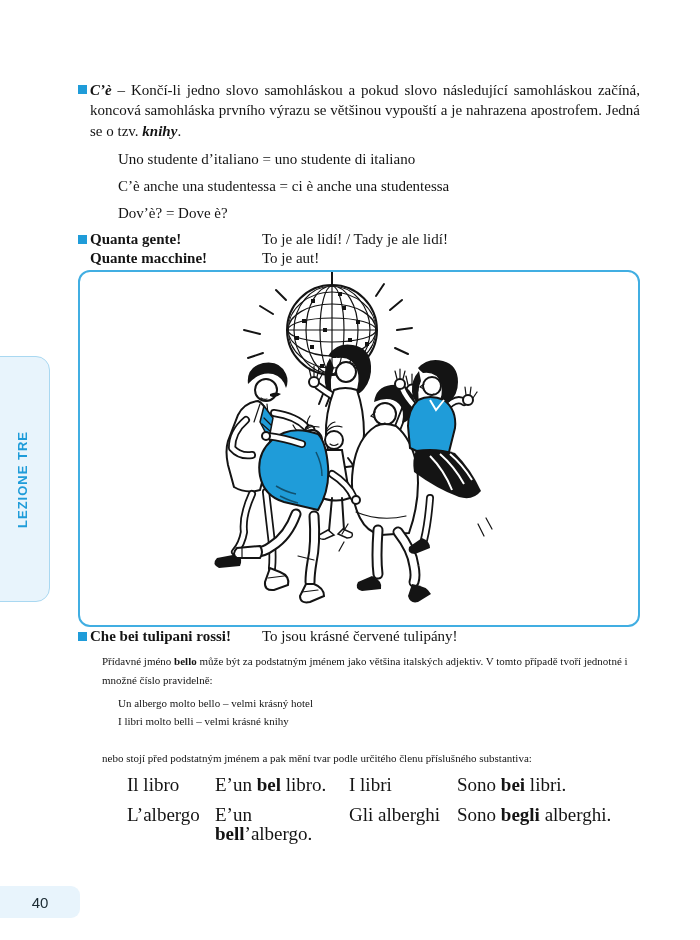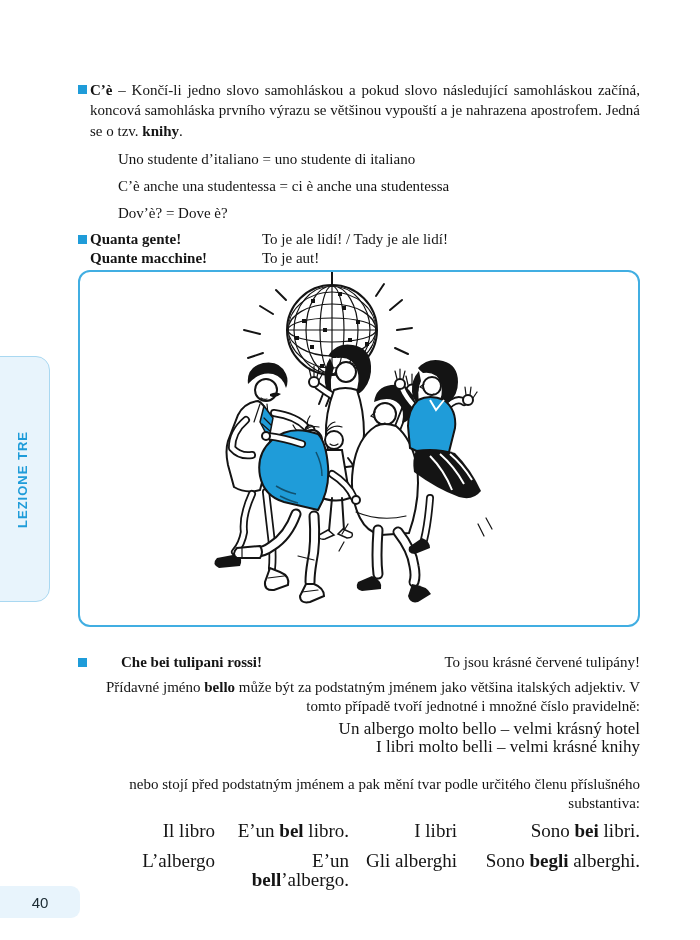--- a/index.html
+++ b/index.html
@@ -21,39 +21,39 @@
                display:flex;align-items:center;justify-content:center;
                font-family:"Liberation Sans","DejaVu Sans",sans-serif;
                font-size:15px;color:#1c2b33;}
 
   
   .content{position:absolute;left:78px;top:0;width:562px;}
   .bullet-row{position:relative;padding-left:12px;}
   .bullet{position:absolute;left:0;top:5px;width:9px;height:9px;background:#1f9cd9;}
 
   .lead-para{margin:0;font-size:15px;line-height:1.36;text-align:justify;}
-  .lead-para b{font-weight:bold;}
+  .lead-para b{font-weight:bold;font-style:italic;}
 
   .sec-elision{margin-top:80px;}
   .examples{margin:8px 0 0 28px;}
   .examples div{font-size:15px;line-height:20px;margin:0 0 7px 0;}
 
   .sec-quanta{margin-top:2px;}
   .pair-grid{display:grid;grid-template-columns:172px auto;font-size:15px;line-height:18.5px;}
   .pair-grid .it{font-weight:bold;}
 
   
   .illus{margin:3px 0 0 0;width:558px;height:353px;border:2px solid #41aee2;
          border-radius:12px;background:#ffffff;overflow:hidden;}
   .illus svg{display:block;}
 
-  .sec-bello{margin-top:26px;text-align:right;}
-  .body-para{margin:6px 0 0 12px;font-size:15px;line-height:19.5px;}
+  .sec-bello{}
+  .body-para{margin:6px 0 0 12px;font-size:11px;line-height:19.5px;}
   .ex2{margin:3px 0 0 28px;}
-  .ex2 div{font-size:17px;line-height:18.5px;}
+  .ex2 div{font-size:11px;line-height:18.5px;}
   .para2{margin-top:18px;}
 
   .bello-table{margin:7px 0 0 37px;display:grid;
                grid-template-columns:88px 134px 108px auto;
                row-gap:11px;font-size:19px;line-height:19px;}
 
   
   .lo{stroke:#141414;stroke-width:8;fill:none;stroke-linecap:round;stroke-linejoin:round;}
   .li{stroke:#ffffff;stroke-width:4.5;fill:none;stroke-linecap:round;stroke-linejoin:round;}
   .po{stroke:#141414;stroke-width:11;fill:none;stroke-linecap:round;stroke-linejoin:round;}

